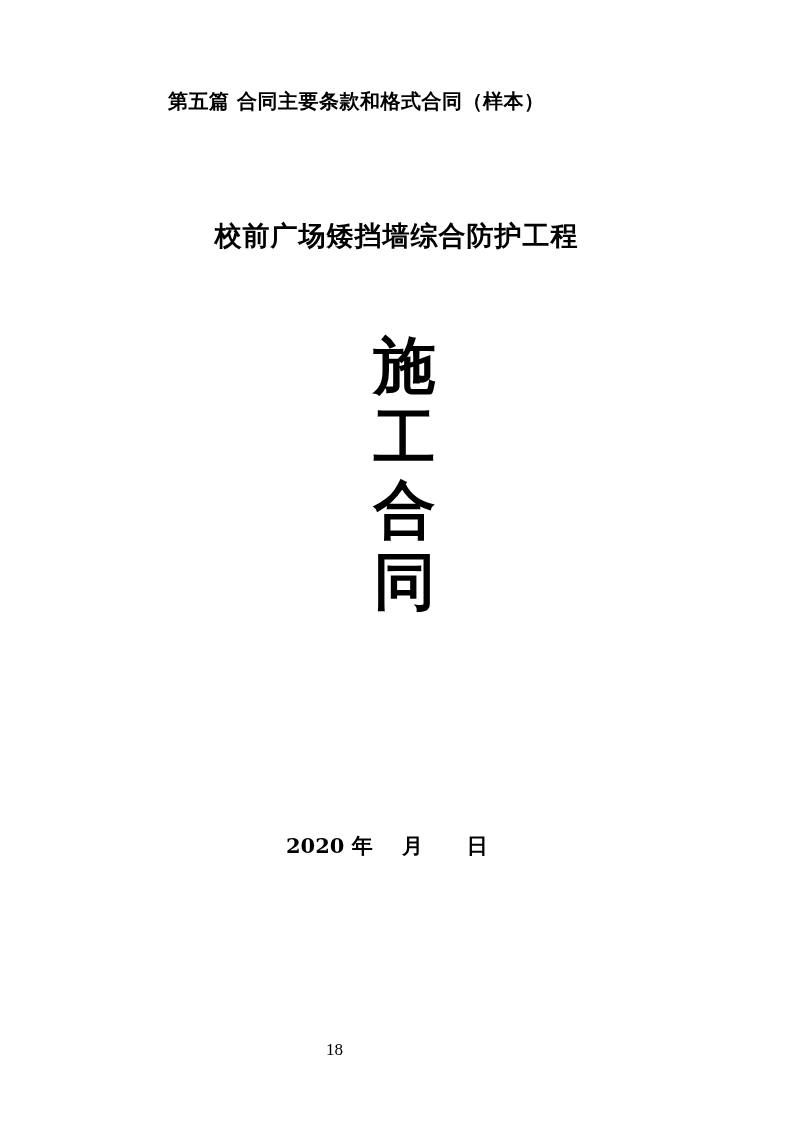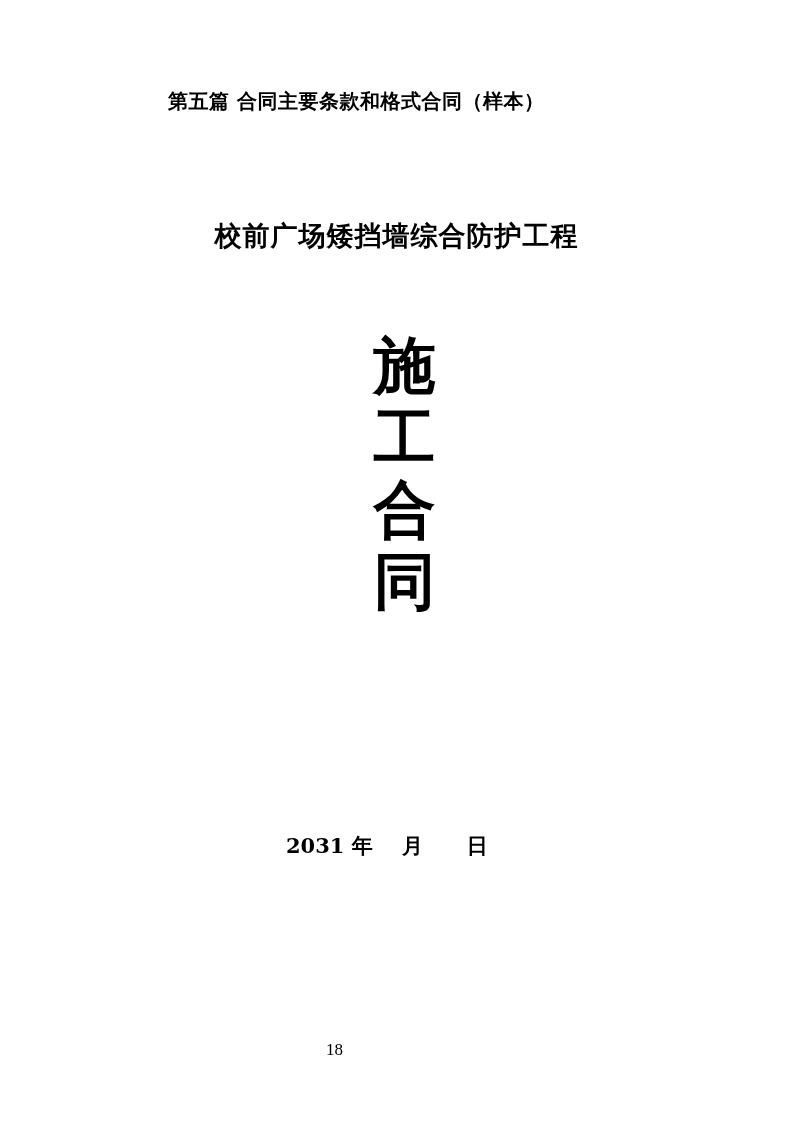--- a/index.html
+++ b/index.html
@@ -115,17 +115,17 @@
   <div class="doc-type">
     <span class="ch">施</span>
     <span class="ch">工</span>
     <span class="ch">合</span>
     <span class="ch">同</span>
   </div>
 
   <div class="parties">
   </div>
 
-  <div class="date-line">2031 年    月      日</div>
+  <div class="date-line">2020 年    月      日</div>
 
   <div class="page-number">18</div>
 
 </div>
 
 </body></html>

